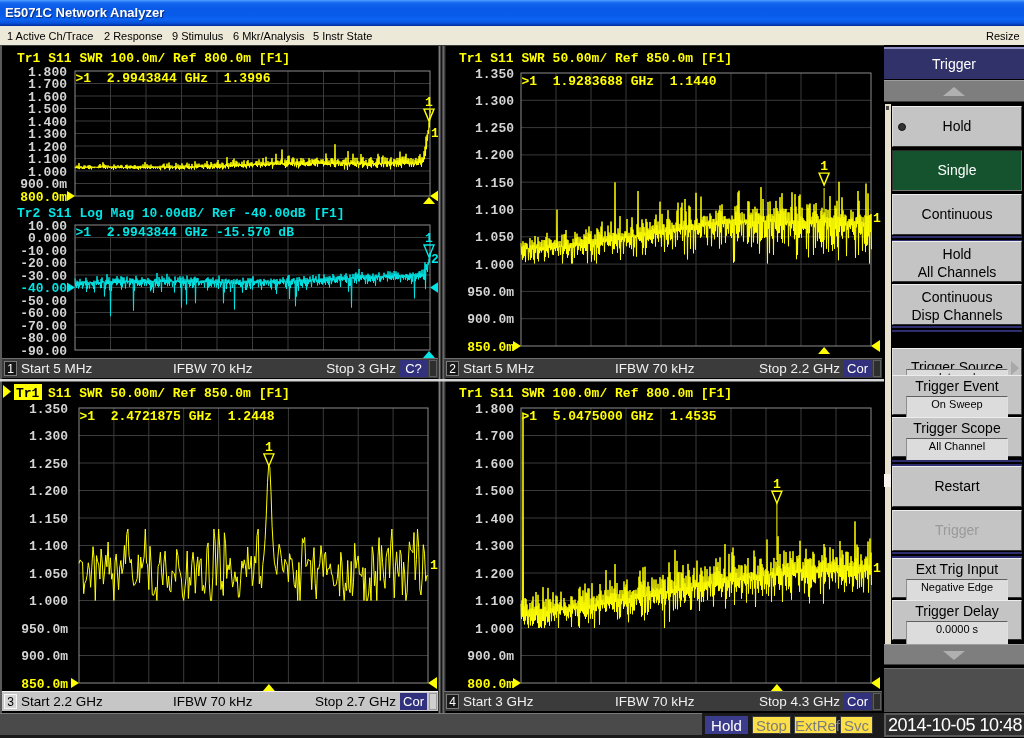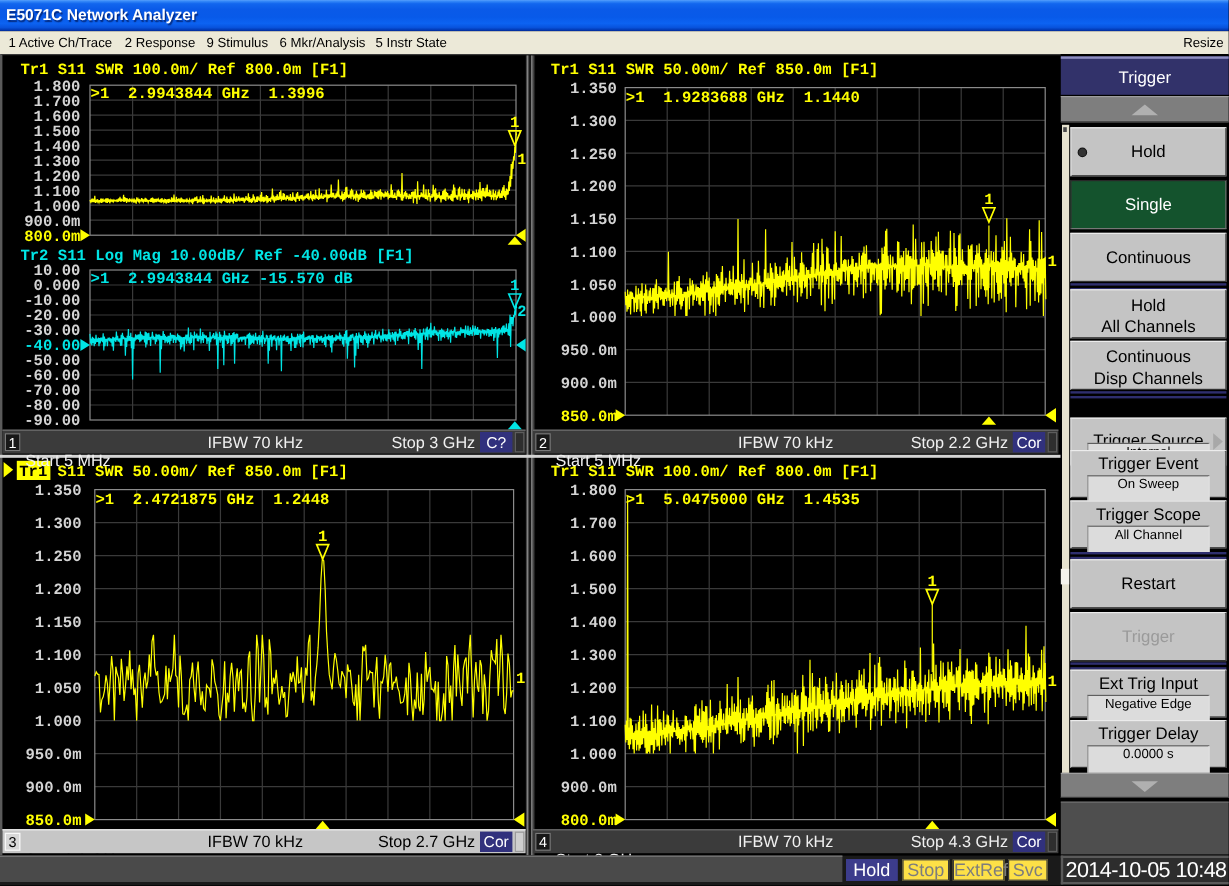--- a/index.html
+++ b/index.html
@@ -16,21 +16,21 @@
     background:#ece9d8; color:#000; font-size:11px; border-bottom:1px solid #404040;
   }
   #menubar span { position:absolute; top:4px; }
   .sbar { position:absolute; height:20px; font-size:13.5px; border-top:1px solid #6e6e6e; }
   .sbar.dk { background:#3b3b3b; color:#f0f0f0; }
   .sbar.lt { background:#c6c6c6; color:#000; border-top-color:#efefef; }
   .sbar .num { position:absolute; left:2px; top:2px; width:13px; height:15px; text-align:center;
                font-size:12px; line-height:14px; }
   .sbar.dk .num { background:#181818; border:1px solid #7a7a7a; color:#fff; }
   .sbar.lt .num { background:#d8d8d8; border:1px solid #f8f8f8; color:#000; }
-  .sbar .st { position:absolute; left:19px; top:2px;margin-top:15px; }
+  .sbar .st { position:absolute; left:19px; top:2px; }
   .sbar .bw { position:absolute; left:171px; top:2px; }
   .sbar .sp { position:absolute; right:42px; top:2px; }
   .sbar .cor { position:absolute; right:11px; top:1px; width:27px; height:17px; background:#31317d;
                color:#fff; text-align:center; font-size:13px; line-height:17px; }
   .sbar .seg { position:absolute; right:1px; top:1px; width:8px; height:17px; }
   .sbar.dk .seg { background:#2e2e2e; border:1px solid #5d5d5d; }
   .sbar.lt .seg { background:#cfcfcf; border:1px solid #9a9a9a; }
   
   #side { position:absolute; left:884px; top:45px; width:140px; height:668px; background:#000; }
   #side .hdr { position:absolute; left:0; top:2px; width:140px; height:32px; background:#32326a;

